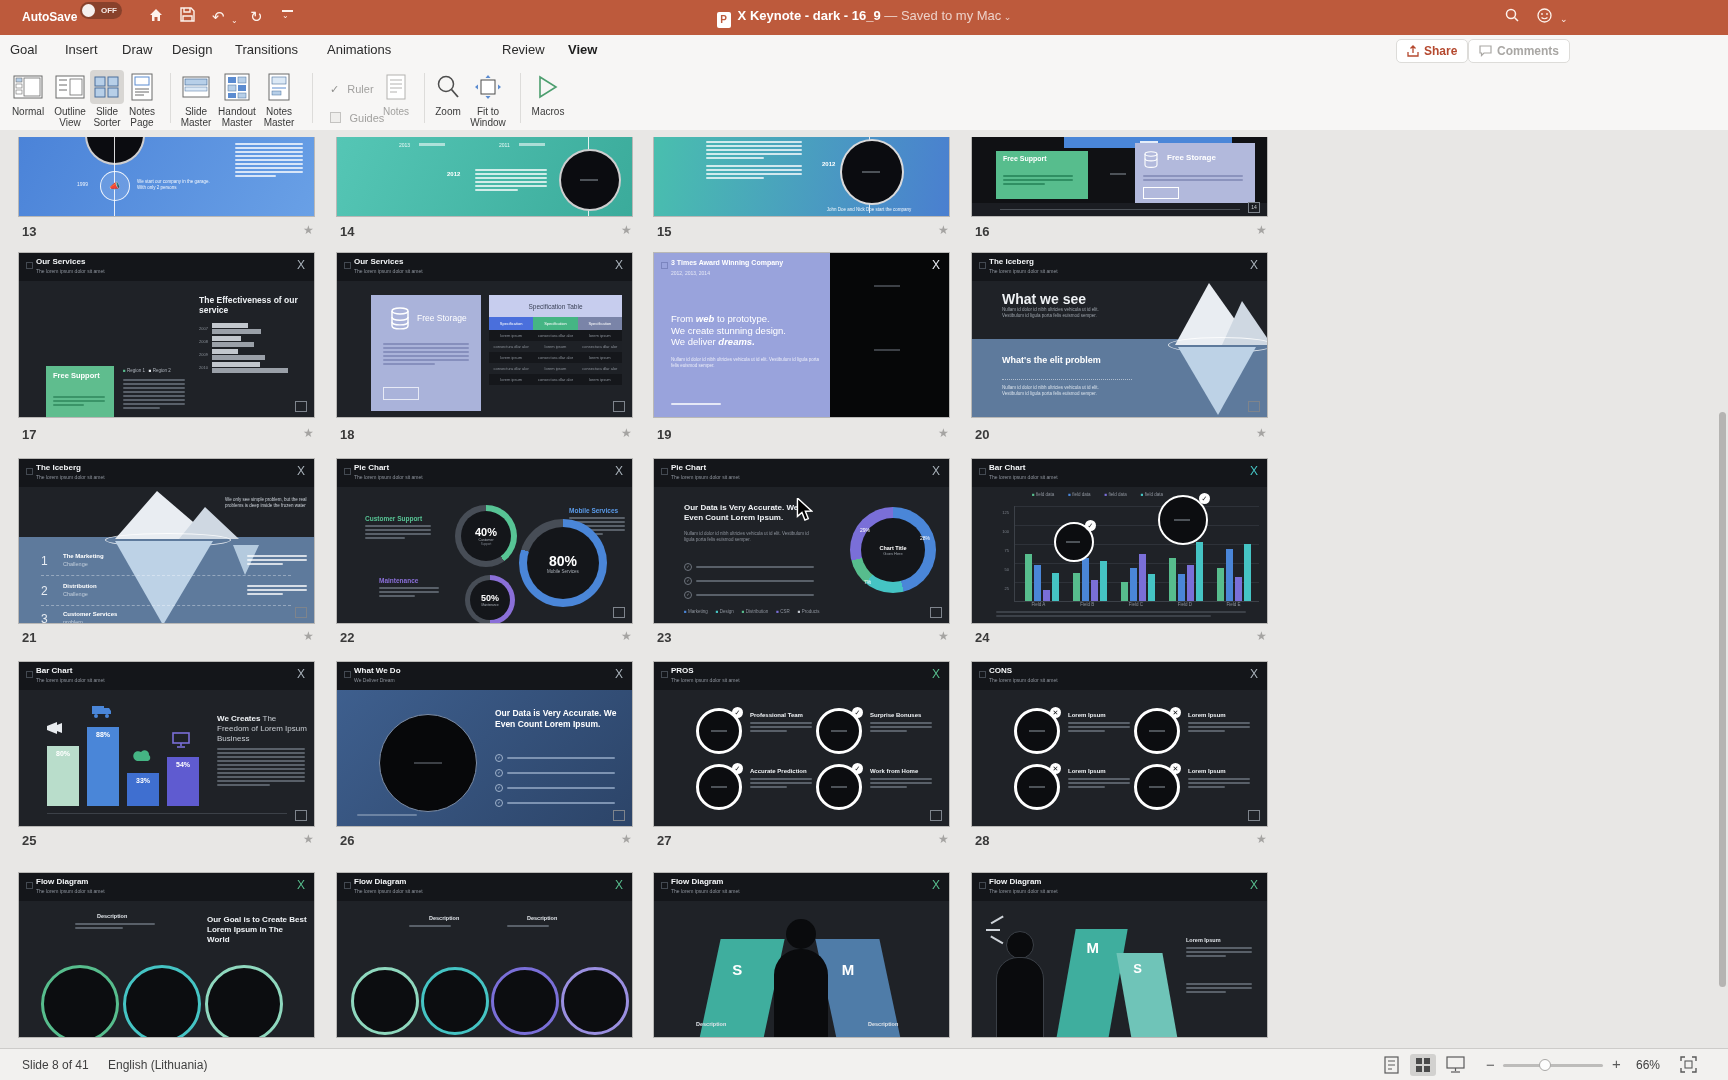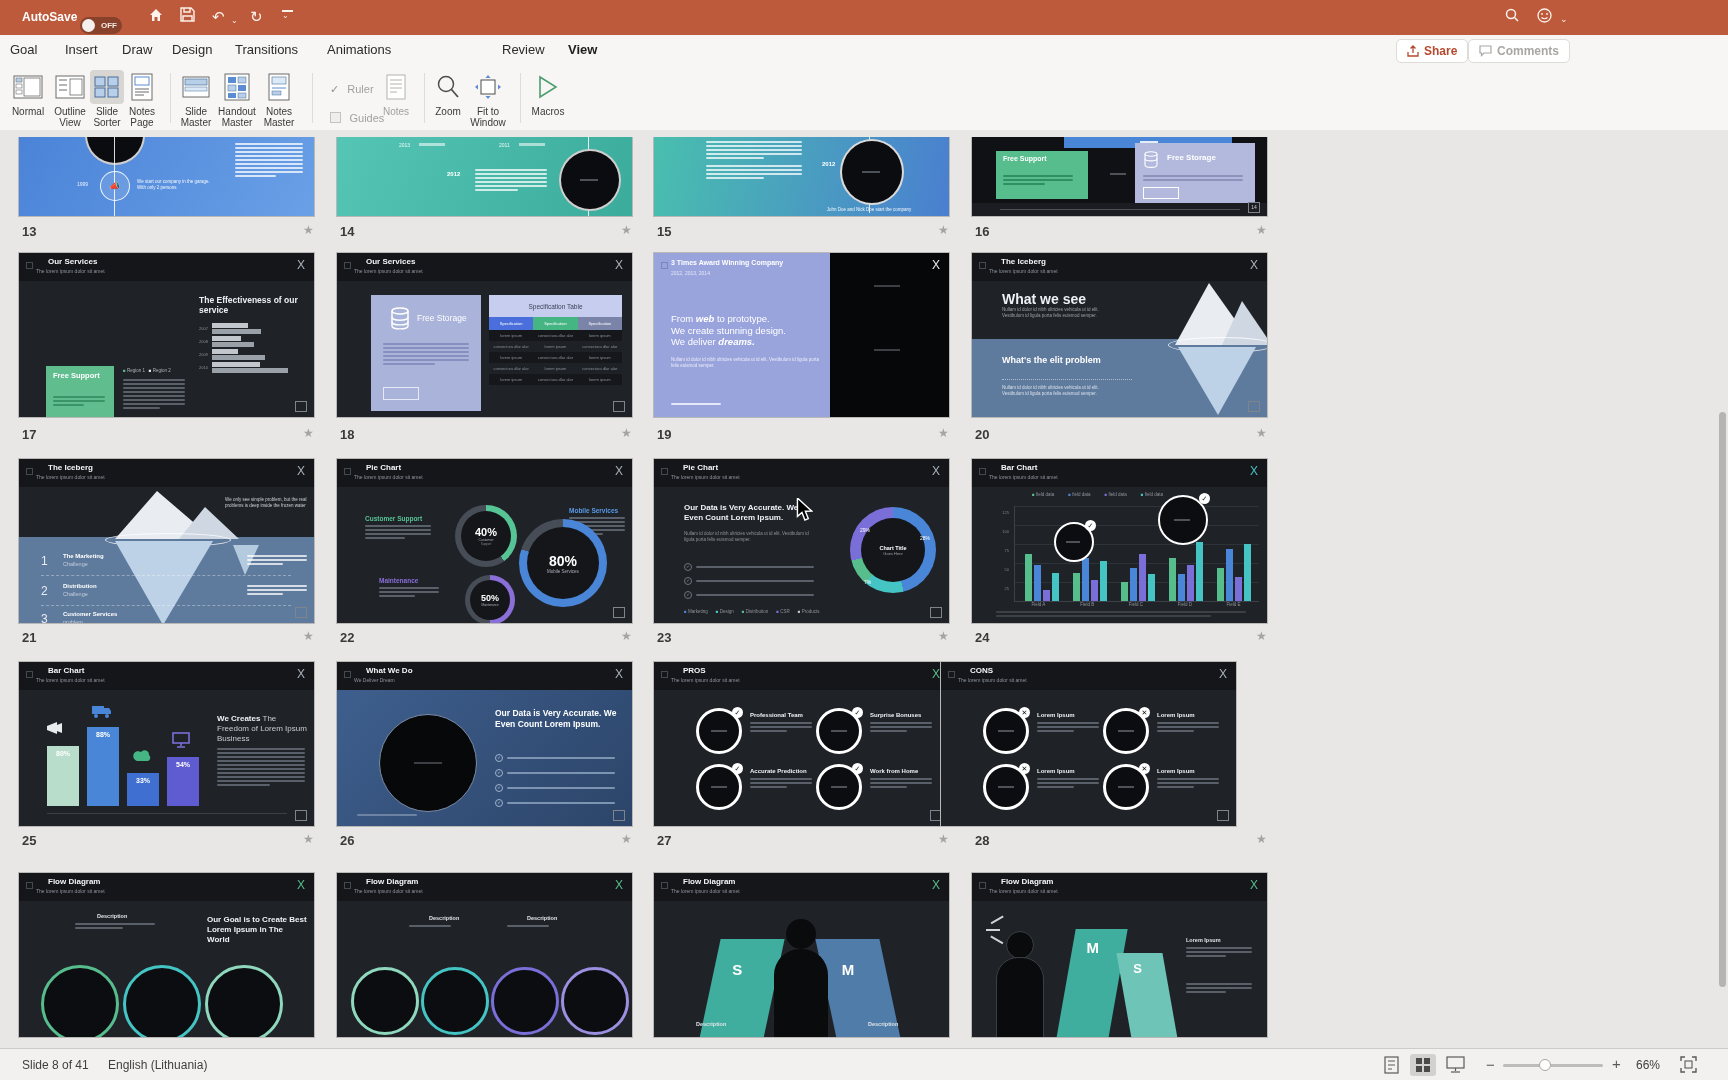--- a/index.html
+++ b/index.html
@@ -3,21 +3,21 @@
 <meta charset="utf-8">
 <style>
   html,body{margin:0;padding:0;background:#c9c9c9;}
   #screen{position:relative;width:1728px;height:1080px;overflow:hidden;
     font-family:"Liberation Sans","DejaVu Sans",sans-serif;background:#e8e7e5;
     -webkit-font-smoothing:antialiased;}
   .abs{position:absolute;}
   
   #titlebar{position:absolute;left:0;top:0;width:100%;height:35px;background:#bd5a3c;color:#fff;}
   .tb-text{font-size:12px;color:#fff;}
-  #autosave-pill{position:absolute;left:80px;top:17px;width:42px;height:17px;border-radius:9px;background:rgba(0,0,0,.28);}
+  #autosave-pill{position:absolute;left:80px;top:2px;width:42px;height:17px;border-radius:9px;background:rgba(0,0,0,.28);}
   #autosave-pill .knob{position:absolute;left:2px;top:2px;width:13px;height:13px;border-radius:50%;background:#f5f0ee;}
   #autosave-pill .state{position:absolute;right:5px;top:4px;font-size:8px;font-weight:700;color:#f5e9e4;}
   .tb-icon{position:absolute;top:7px;color:#fdf2ec;font-size:15px;line-height:20px;}
   #doc-title{position:absolute;left:0;right:0;top:8px;text-align:center;font-size:13px;color:#fff;}
   #doc-title .dim{color:rgba(255,255,255,.72);}
   #doc-badge{display:inline-block;width:14px;height:16px;background:#fff;border-radius:2px;color:#bd5a3c;
      font-size:10px;font-weight:700;text-align:center;line-height:16px;vertical-align:-3px;margin-right:7px;}
   
   #tabsbar{position:absolute;left:0;top:35px;width:100%;height:30px;background:#f7f6f5;}
   .rtab{position:absolute;top:7px;font-size:13px;color:#2b2b2b;}
@@ -30,21 +30,21 @@
   .rdiv{position:absolute;top:8px;width:1px;height:50px;background:#dddcda;}
   .graylbl{color:#a2a19f !important;}
   .pillbtn{position:absolute;top:39px;height:22px;border:1px solid #dddcd9;background:#fff;border-radius:5px;
      font-size:12px;font-weight:700;display:flex;align-items:center;padding:0 10px;gap:5px;}
   
   #canvas{position:absolute;left:0;top:130px;width:100%;height:918px;background:#e8e7e5;}
   .slide{position:absolute;width:297px;height:166px;background:#1f2227;border:1px solid #b9b8b6;box-sizing:border-box;overflow:hidden;}
   .slide0{position:absolute;width:297px;height:80px;border:1px solid #b9b8b6;border-top:none;box-sizing:border-box;overflow:hidden;}
   .shead{position:absolute;left:0;top:0;right:0;height:28px;background:#14161a;}
   .scheck{position:absolute;left:7px;top:9px;width:5px;height:5px;border:1px solid #434951;}
-  .stitle{position:absolute;left:17px;top:4px;font-size:8px;font-weight:700;color:#f3f5f7;white-space:nowrap;margin-left:12px;}
+  .stitle{position:absolute;left:17px;top:4px;font-size:8px;font-weight:700;color:#f3f5f7;white-space:nowrap;}
   .ssub{position:absolute;left:17px;top:15px;font-size:5px;color:#8d939c;white-space:nowrap;}
   .sx{position:absolute;right:9px;top:5px;font-size:12px;font-weight:300;color:#a9b2ba;}
   .pagebox{position:absolute;right:7px;bottom:5px;width:10px;height:9px;border:1px solid #7e848c;
      font-size:5px;color:#c9ced4;text-align:center;line-height:9px;}
   .capnum{position:absolute;font-size:13px;font-weight:700;color:#3a3a3a;}
   .capstar{position:absolute;font-size:12px;color:#a5a4a2;}
   .tl{height:2px;background:#596069;margin-bottom:2px;border-radius:1px;}
   .tl.w{background:rgba(255,255,255,.75);}
   .tl.short{width:60%;}
   .donut{position:absolute;border-radius:50%;}
@@ -88,20 +88,23 @@
           <path d="M1 1 H11 L14 4 V14 H1 Z M4 1 V5 H10 V1 M3 9 H12 V14 H3 Z" fill="none" stroke="#fdf2ec" stroke-width="1.4"></path>
         </svg>
     </span>
     <span class="tb-icon" style="left:212px;">↶</span>
     <span class="tb-icon" style="left:231px;top:11px;font-size:8px;">⌄</span>
     <span class="tb-icon" style="left:250px;">↻</span>
     <span class="tb-icon" style="left:282px;top:4px;">
       <span style="display:block;width:11px;height:2px;background:#fdf2ec;margin:6px 0 1px;"></span>
       <span style="display:block;font-size:8px;line-height:5px;">⌄</span>
     </span>
+    <div id="doc-title">
+      <span id="doc-badge">P</span><span style="font-weight:600;">X Keynote - dark - 16_9</span><span class="dim"> </span><span class="dim">—</span><span class="dim"> </span><span class="dim">Saved to my Mac</span><span class="dim" style="font-size:9px;"> ⌄</span>
+    </div>
     <span class="tb-icon" style="left:1504px;">
       <svg width="16" height="16" viewBox="0 0 16 16">
           <circle cx="7" cy="7" r="4.5" fill="none" stroke="#fdf2ec" stroke-width="1.5"></circle>
           <line x1="10.5" y1="10.5" x2="14" y2="14" stroke="#fdf2ec" stroke-width="1.5"></line>
         </svg>
     </span>
     <span class="tb-icon" style="left:1536px;">
       <svg width="17" height="17" viewBox="0 0 17 17">
           <circle cx="8.5" cy="8.5" r="6.5" fill="none" stroke="#fdf2ec" stroke-width="1.3"></circle>
           <circle cx="6" cy="7" r="0.9" fill="#fdf2ec"></circle>
@@ -902,21 +905,21 @@
         </div>
       <span class="it-label" style="left:216px;top:106px;">Work from Home</span>
       <div class="it-body" style="left:216px;top:116px;">
           <div class="tl"></div>
           <div class="tl"></div>
           <div class="tl short"></div>
         </div>
       <div class="pagebox"></div>
     </div>
 
-    <div class="slide" style="left:940px;top:531px;padding-left:8px;">
+    <div class="slide" style="left:971px;top:531px;padding-left:8px;">
       <div class="shead"></div>
         <span class="scheck"></span>
       <span class="stitle">CONS</span>
       <span class="ssub">The lorem ipsum dolor sit amet</span>
       <span class="sx">X</span>
       <div class="circ-item" style="left:42px;top:46px;">
           <span class="badge">✕</span>
           <span class="abs" style="left:12px;top:19px;width:16px;height:1.5px;background:#4d5258;"></span>
         </div>
       <span class="it-label" style="left:96px;top:50px;">Lorem Ipsum</span>

